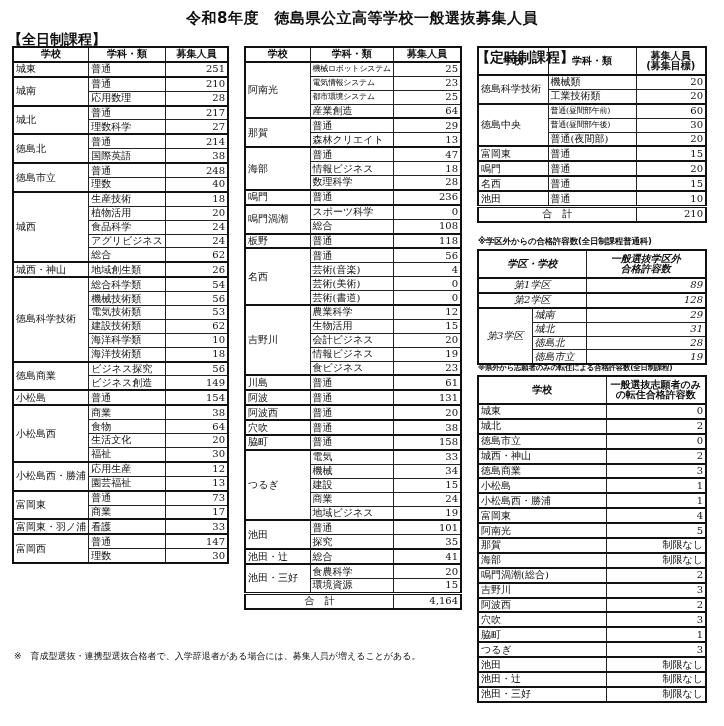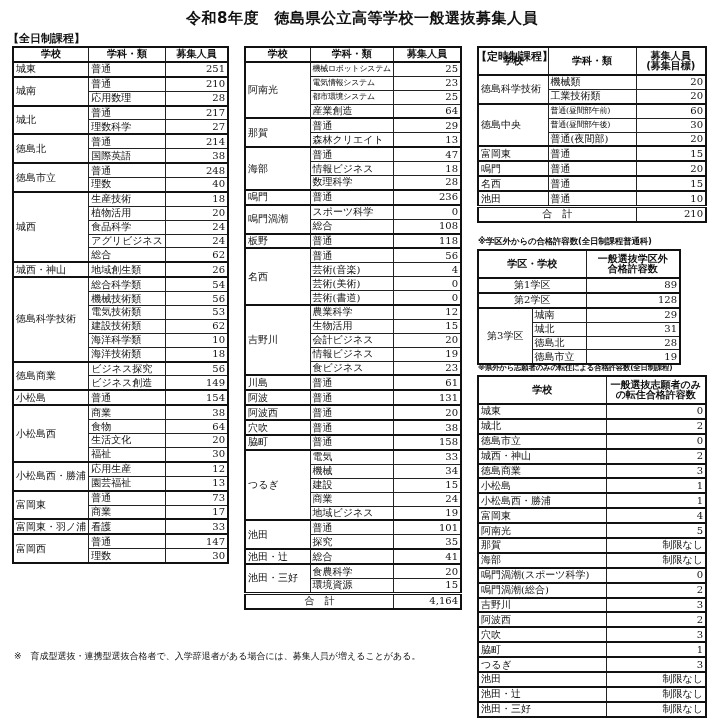--- a/index.html
+++ b/index.html
@@ -1,20 +1,20 @@
 <!DOCTYPE html>
 <html><head>
 <meta charset="utf-8">
 <style>
   html, body { margin:0; padding:0; background:#fff; }
   body { width:724px; height:726px; position:relative; overflow:hidden;
          font-family:"DejaVu Serif","Liberation Serif",serif; color:#111; }
   .title { position:absolute; left:0; top:9px; width:724px; text-align:center;
            font-family:"DejaVu Sans","Liberation Sans",sans-serif; font-size:15px; font-weight:bold; letter-spacing:0.5px; }
-  .sec { position:absolute; font-family:Liberation Sans, sans-serif; font-size:11px; font-weight:bold; }
+  .sec { position:absolute; font-family:Liberation Sans, sans-serif; font-size:14px; font-weight:bold; }
   table { position:absolute; border-collapse:collapse; font-size:10px; line-height:1; }
   table.t td, table.t th { border:1px solid #222; padding:0 2px; height:12.9px; white-space:nowrap; overflow:hidden; }
   table.t { border:2px solid #111; }
   th { font-family:"DejaVu Sans","Liberation Sans",sans-serif; font-weight:bold; font-size:10px; text-align:center; }
   td.num { text-align:right; }
   tr.gs td { border-top:2px solid #111; }
   tr.hdr th { border-bottom:2px solid #111; }
   .small { font-size:8px; letter-spacing:-0.3px;margin-left:23px; }
   .note { position:absolute; font-size:8.5px; font-family:"DejaVu Sans","Liberation Sans",sans-serif; font-weight:bold; white-space:nowrap; letter-spacing:-0.2px; }
   .footnote { position:absolute; left:14px; top:650px; font-size:9px; white-space:nowrap; font-family:"DejaVu Sans","Liberation Sans",sans-serif; }
@@ -440,21 +440,21 @@
         <td class="num">10</td>
       </tr>
       <tr class="total">
         <td class="center" colspan="2">合　計</td>
         <td class="num">210</td>
       </tr>
     </tbody>
 </table>
 
 <div class="note" style="left:478px;top:236px;">※学区外からの合格許容数(全日制課程普通科)</div>
-<table class="t" id="od" style="left:477px;top:249px;width:204px;">
+<table class="t" id="od" style="left:477px;top:249px;width:230px;font-style:italic;">
   <colgroup>
       <col style="width:54px">
       <col style="width:54px">
       <col>
     </colgroup>
   <tbody>
       <tr class="hdr">
         <th colspan="2" style="height: 26px;">学区・学校</th>
         <th>
           <div>一般選抜学区外</div>
@@ -541,24 +541,20 @@
       </tr>
       <tr class="gs">
         <td>那賀</td>
         <td class="num">制限なし</td>
       </tr>
       <tr class="gs">
         <td>海部</td>
         <td class="num">制限なし</td>
       </tr>
       <tr class="gs">
-        <td>鳴門渦潮(スポーツ科学)</td>
-        <td class="num">0</td>
-      </tr>
-      <tr class="gs">
         <td>鳴門渦潮(総合)</td>
         <td class="num">2</td>
       </tr>
       <tr class="gs">
         <td>吉野川</td>
         <td class="num">3</td>
       </tr>
       <tr class="gs">
         <td>阿波西</td>
         <td class="num">2</td>

